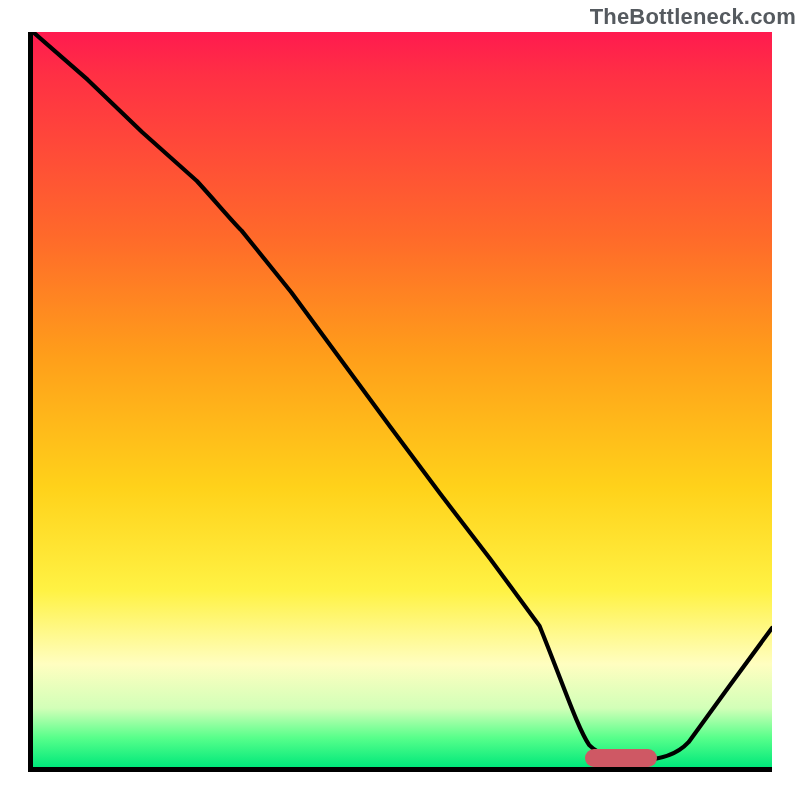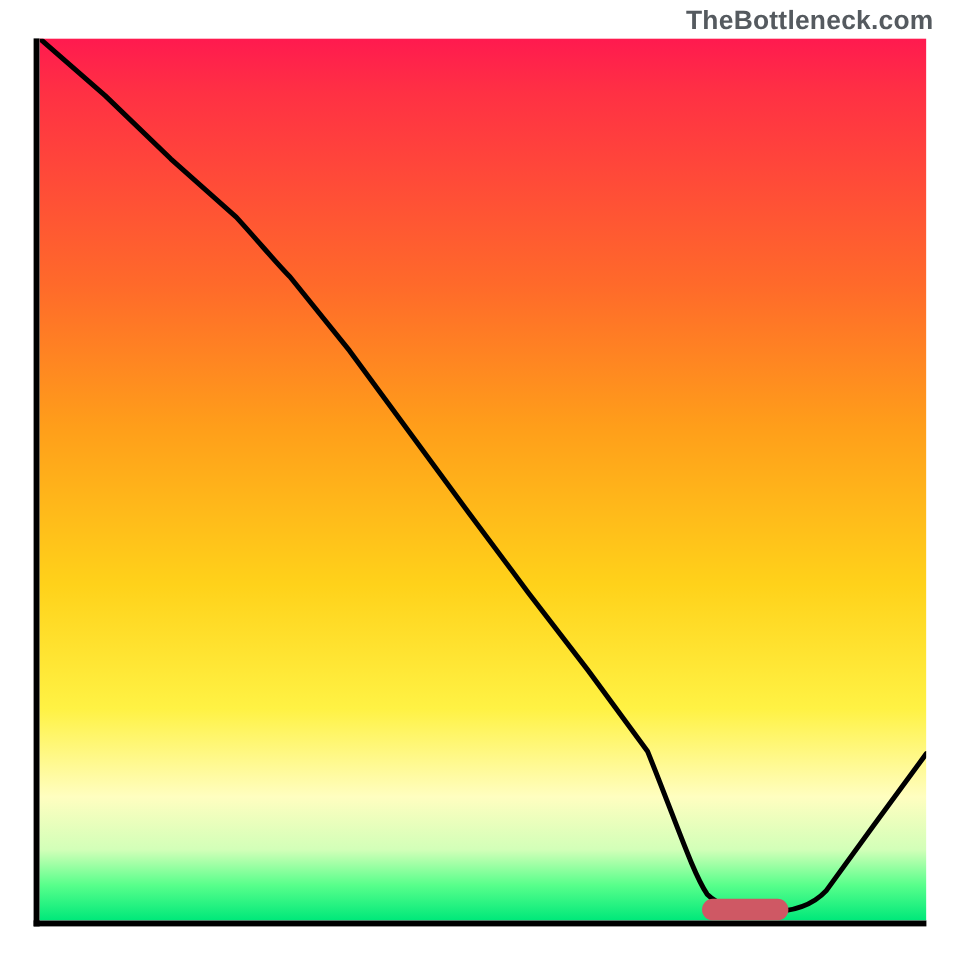--- a/index.html
+++ b/index.html
@@ -12,21 +12,21 @@
     overflow: hidden;
   }
   .stage {
     position: relative;
     width: 800px;
     height: 800px;
   }
   .watermark {
     position: absolute;
     top: 4px;
-    right: 22px;
+    right: 4px;
     font-size: 22px;
     font-weight: 600;
     color: #555a5f;
     letter-spacing: 0.2px;
     user-select: none;
   }
   .plot-frame {
     position: absolute;
     left: 28px;
     top: 32px;

